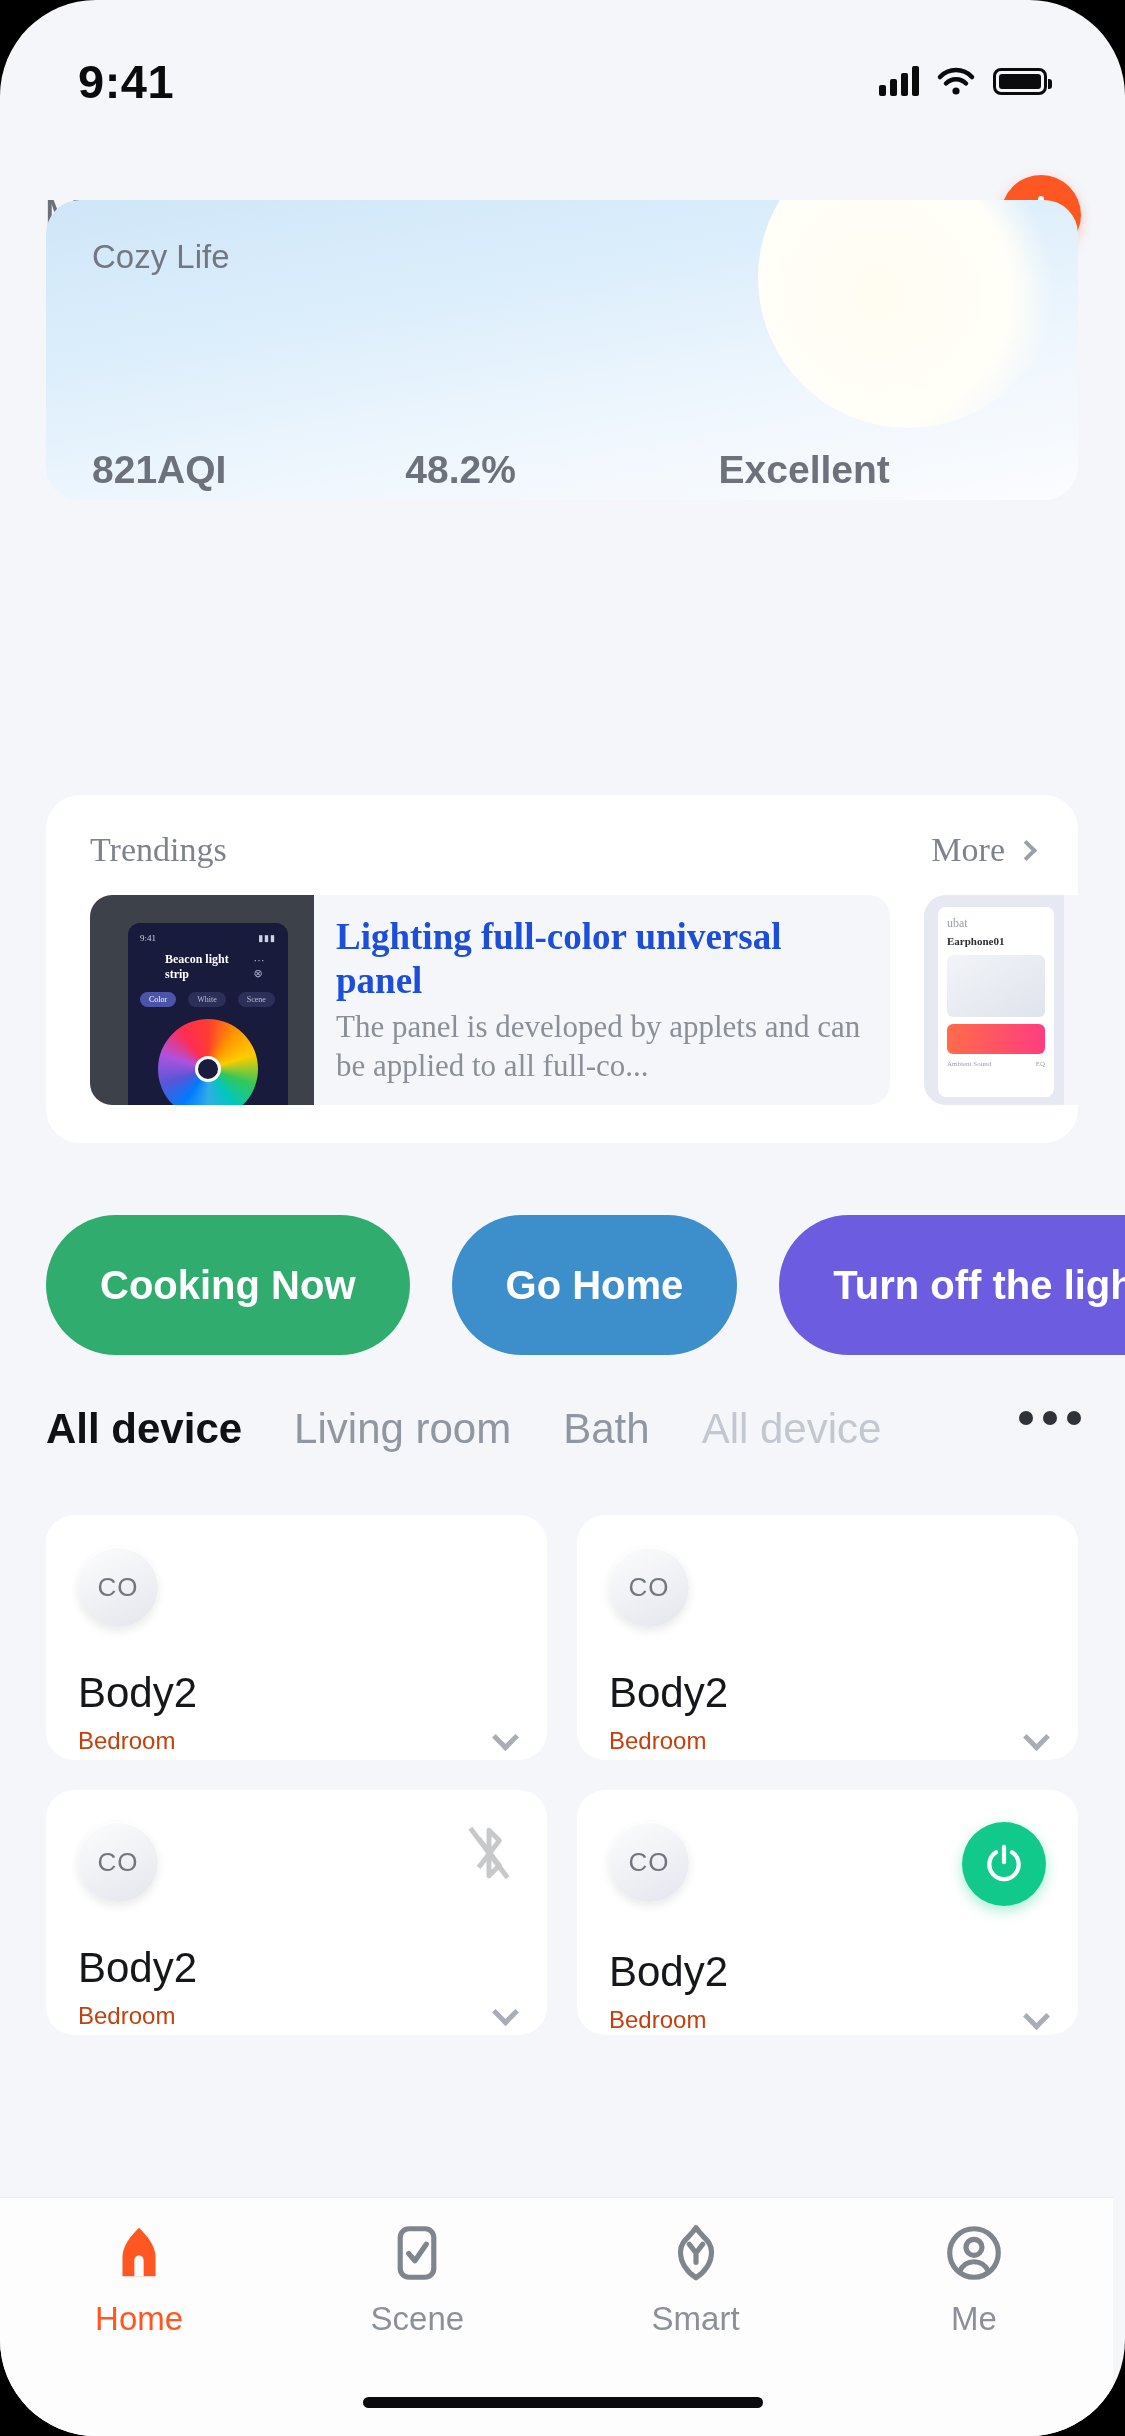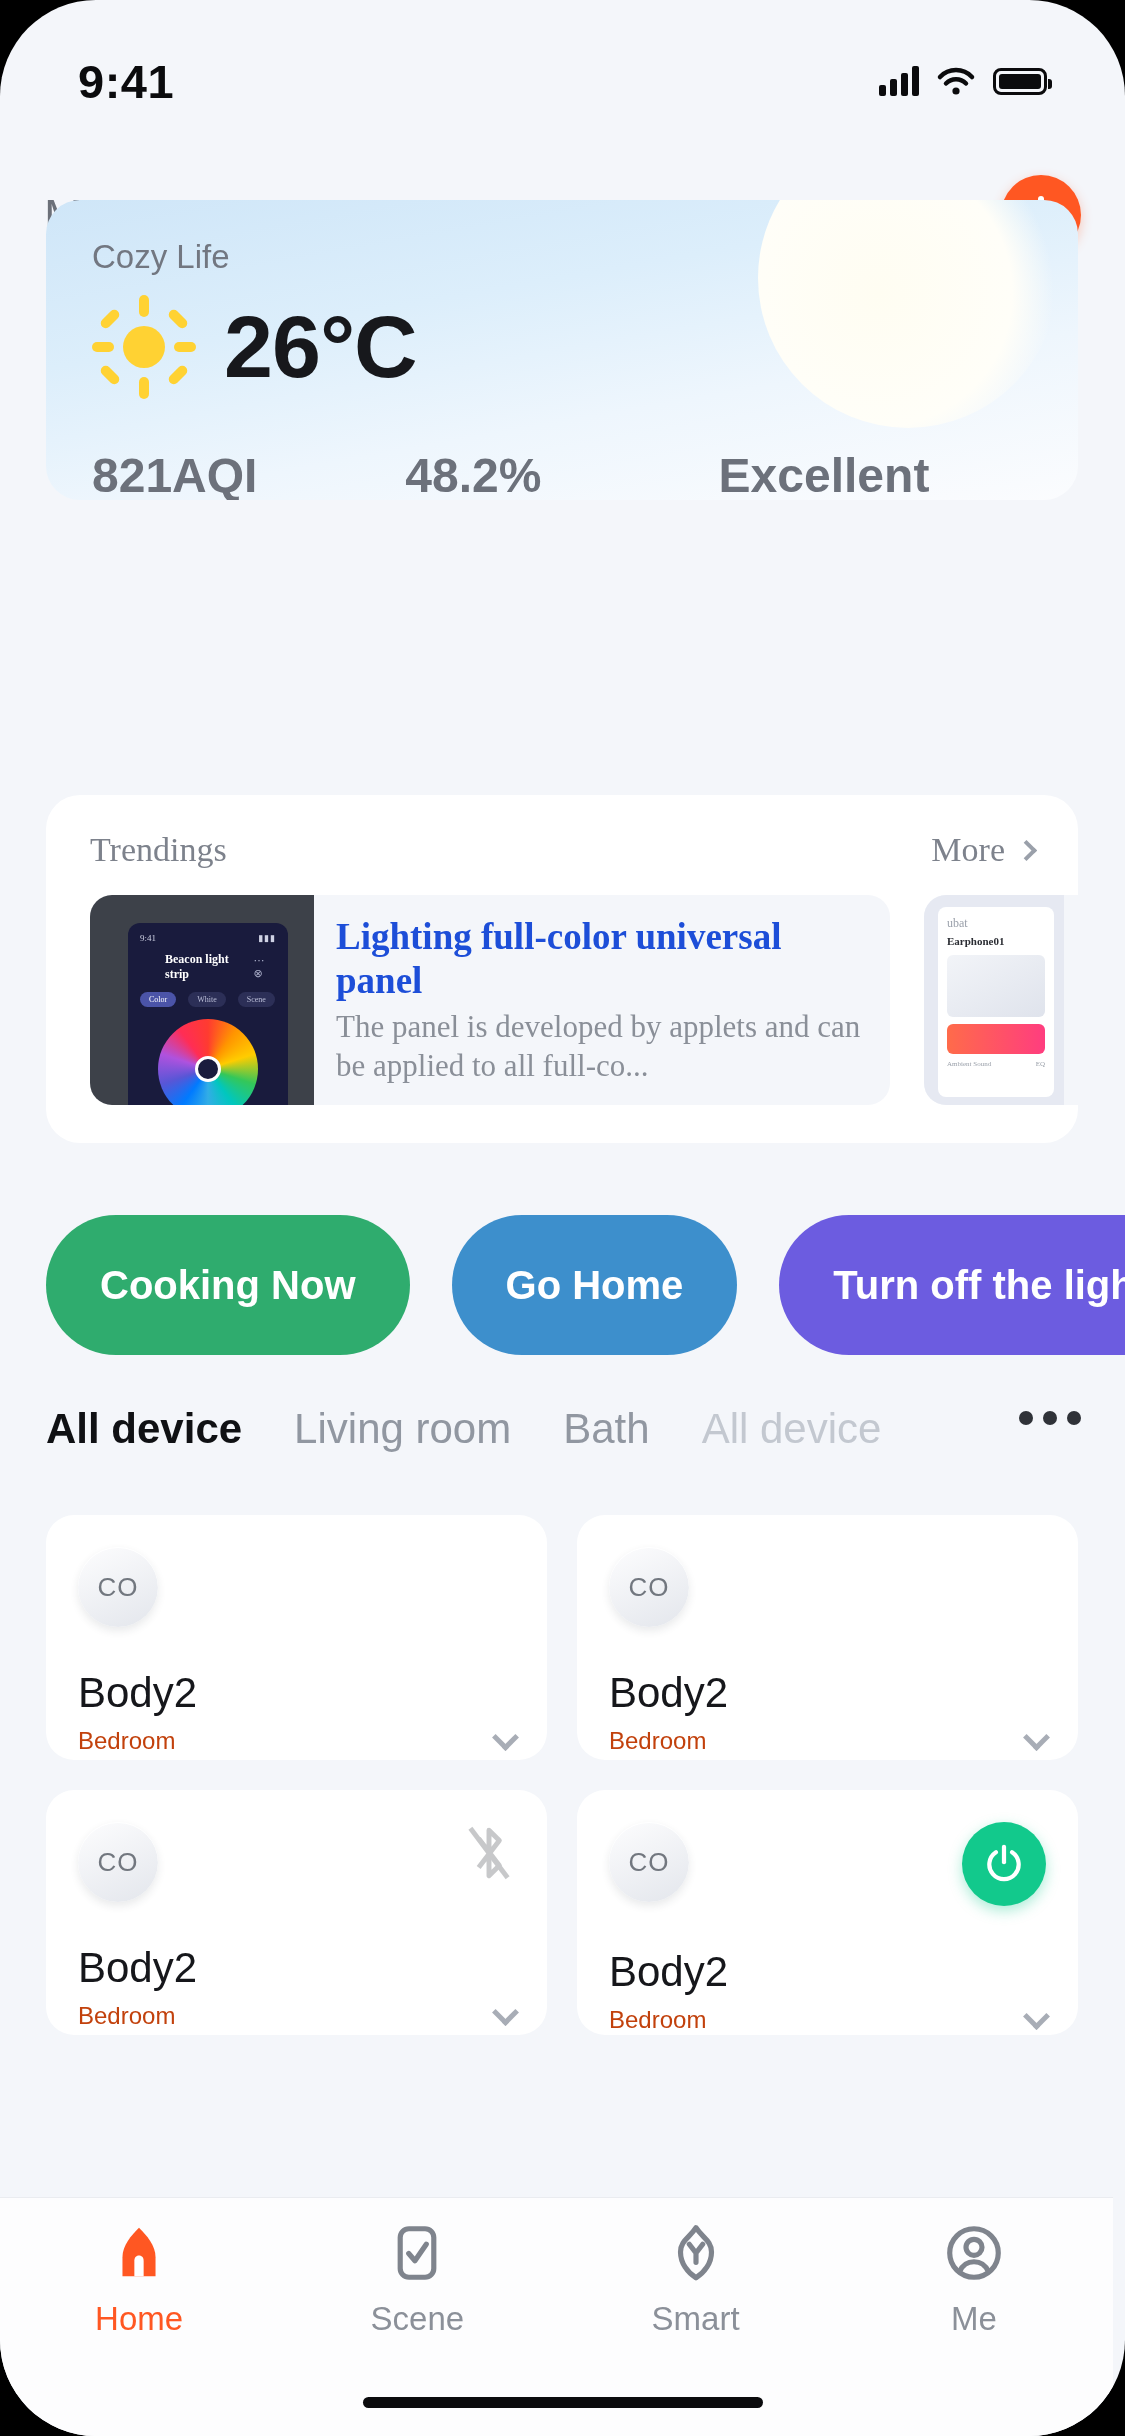--- a/index.html
+++ b/index.html
@@ -76,21 +76,21 @@
     background:radial-gradient(circle at 40% 55%, #fffdf2 0%, #fffef8 55%, rgba(255,255,255,0) 72%);
   }
   .cozy { position:absolute; left:46px; top:38px; font-size:33px; color:#727781; }
   .temp-row { position:absolute; left:46px; top:95px; display:flex; align-items:center; gap:28px; }
   .sun-icon { position:relative; width:104px;height:104px; }
   .sun-core { position:absolute; left:31px;top:31px;width:42px;height:42px;border-radius:50%;background:#ffd233; }
   .ray { position:absolute; background:#ffd233; border-radius:5px; }
   .temp { font-size:88px; font-weight:700; color:#17181c; letter-spacing:-1px; }
   .stats { position:absolute; left:46px; top:248px; width:940px; display:flex; }
   .stat { width:33.33%; }
-  .stat .v { font-size:48px; font-weight:700; color:#6c717b; margin-bottom:23px; }
+  .stat .v { font-size:39px; font-weight:700; color:#6c717b; margin-bottom:23px; }
   .stat .k { font-size:30px; color:#80858f; }
 
   
   .trend-card {
     position:absolute; left:46px; top:795px; width:1032px; height:348px;
     background:#fff; border-radius:34px; overflow:hidden;font-family:Liberation Serif, serif;
   }
   .trend-head {
     display:flex; align-items:center; justify-content:space-between;
     padding:36px 44px 0 44px;
@@ -232,34 +232,20 @@
     </div>
     <button class="add-btn">
       <span class="plus"></span>
     </button>
   </div>
 
   <div class="weather">
     <div class="weather-card">
       <div class="sun-blob"></div>
       <div class="cozy">Cozy Life</div>
-      <div class="temp-row">
-        <span class="sun-icon">
-          <span class="sun-core"></span>
-          <span class="ray" style="left:47px;top:0;width:10px;height:22px;"></span>
-          <span class="ray" style="left:47px;bottom:0;width:10px;height:22px;"></span>
-          <span class="ray" style="left:0;top:47px;width:22px;height:10px;"></span>
-          <span class="ray" style="right:0;top:47px;width:22px;height:10px;"></span>
-          <span class="ray" style="left:13px;top:13px;width:10px;height:22px;transform:rotate(45deg);"></span>
-          <span class="ray" style="right:13px;top:13px;width:10px;height:22px;transform:rotate(-45deg);"></span>
-          <span class="ray" style="left:13px;bottom:13px;width:10px;height:22px;transform:rotate(-45deg);"></span>
-          <span class="ray" style="right:13px;bottom:13px;width:10px;height:22px;transform:rotate(45deg);"></span>
-        </span>
-        <span class="temp">26°C</span>
-      </div>
       <div class="stats">
         <div class="stat">
           <div class="v">821AQI</div>
           <div class="k">Home PM2.5</div>
         </div>
         <div class="stat">
           <div class="v">48.2%</div>
           <div class="k">Home Humidity</div>
         </div>
         <div class="stat">

